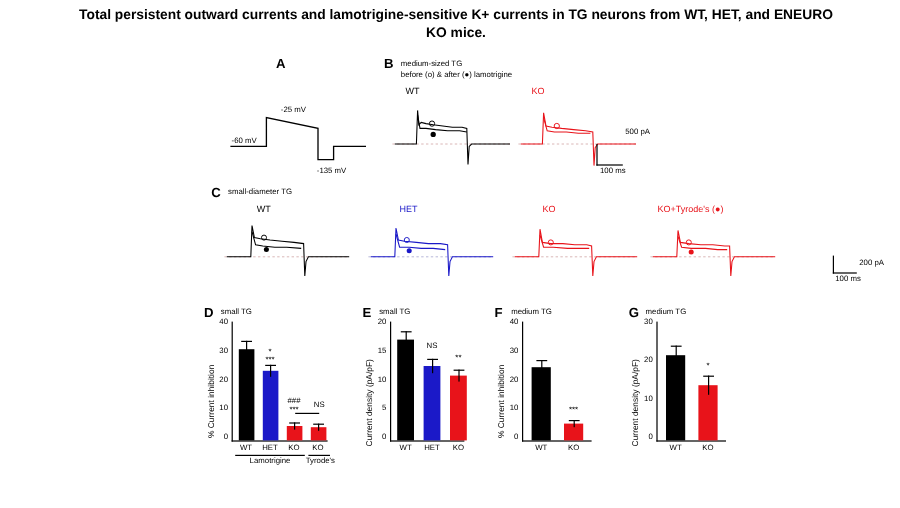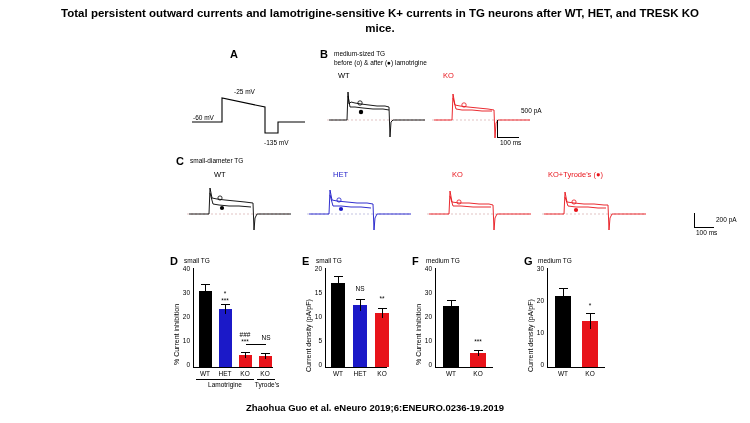--- a/index.html
+++ b/index.html
@@ -100,21 +100,21 @@
   }
   .redtxt { color: #e8131a; }
   .bluetxt { color: #1b19c8; }
   svg { display: block; }
 </style>
 </head>
 <body>
 
 <div class="figure">
 
-  <div class="title">Total persistent outward currents and lamotrigine-sensitive K+ currents in TG neurons after WT, HET, and TRESK KO mice.</div>
+  <div class="title">Total persistent outward currents and lamotrigine-sensitive K+ currents in TG neurons from WT, HET, and ENEURO KO mice.</div>
 
   <div class="panel-letter" style="left:230px; top:48px;">A</div>
   <div class="small-label" style="left:234px; top:88px;">-25 mV</div>
   <div class="small-label" style="left:193px; top:114px;">-60 mV</div>
   <div class="small-label" style="left:264px; top:139px;">-135 mV</div>
   <svg style="position:absolute; left:190px; top:85px;" width="120" height="65">
     <polyline points="2,37 32,37 32,13 75,22 75,48 88,48 88,37 115,37" fill="none" stroke="#000" stroke-width="1.1"></polyline>
   </svg>
 
   <div class="panel-letter" style="left:320px; top:48px;">B</div>
@@ -314,15 +314,14 @@
 
   <div class="bar" style="left:582px; top:321px; width:16px; height:46px; background:#e8131a;"></div>
   <div class="err" style="left:590px; top:313px; height:16px;"></div>
   <div class="err-cap" style="left:586px; top:313px; width:9px;"></div>
 
   <div class="sig-label" style="left:578px; top:303px; width:24px;">*</div>
 
   <div class="cat-label" style="left:550px; top:370px; width:26px;">WT</div>
   <div class="cat-label" style="left:577px; top:370px; width:26px;">KO</div>
 
-  <div class="caption">Zhaohua Guo et al. eNeuro 2019;6:ENEURO.0236-19.2019</div>
 
 </div>
 
 </body></html>

